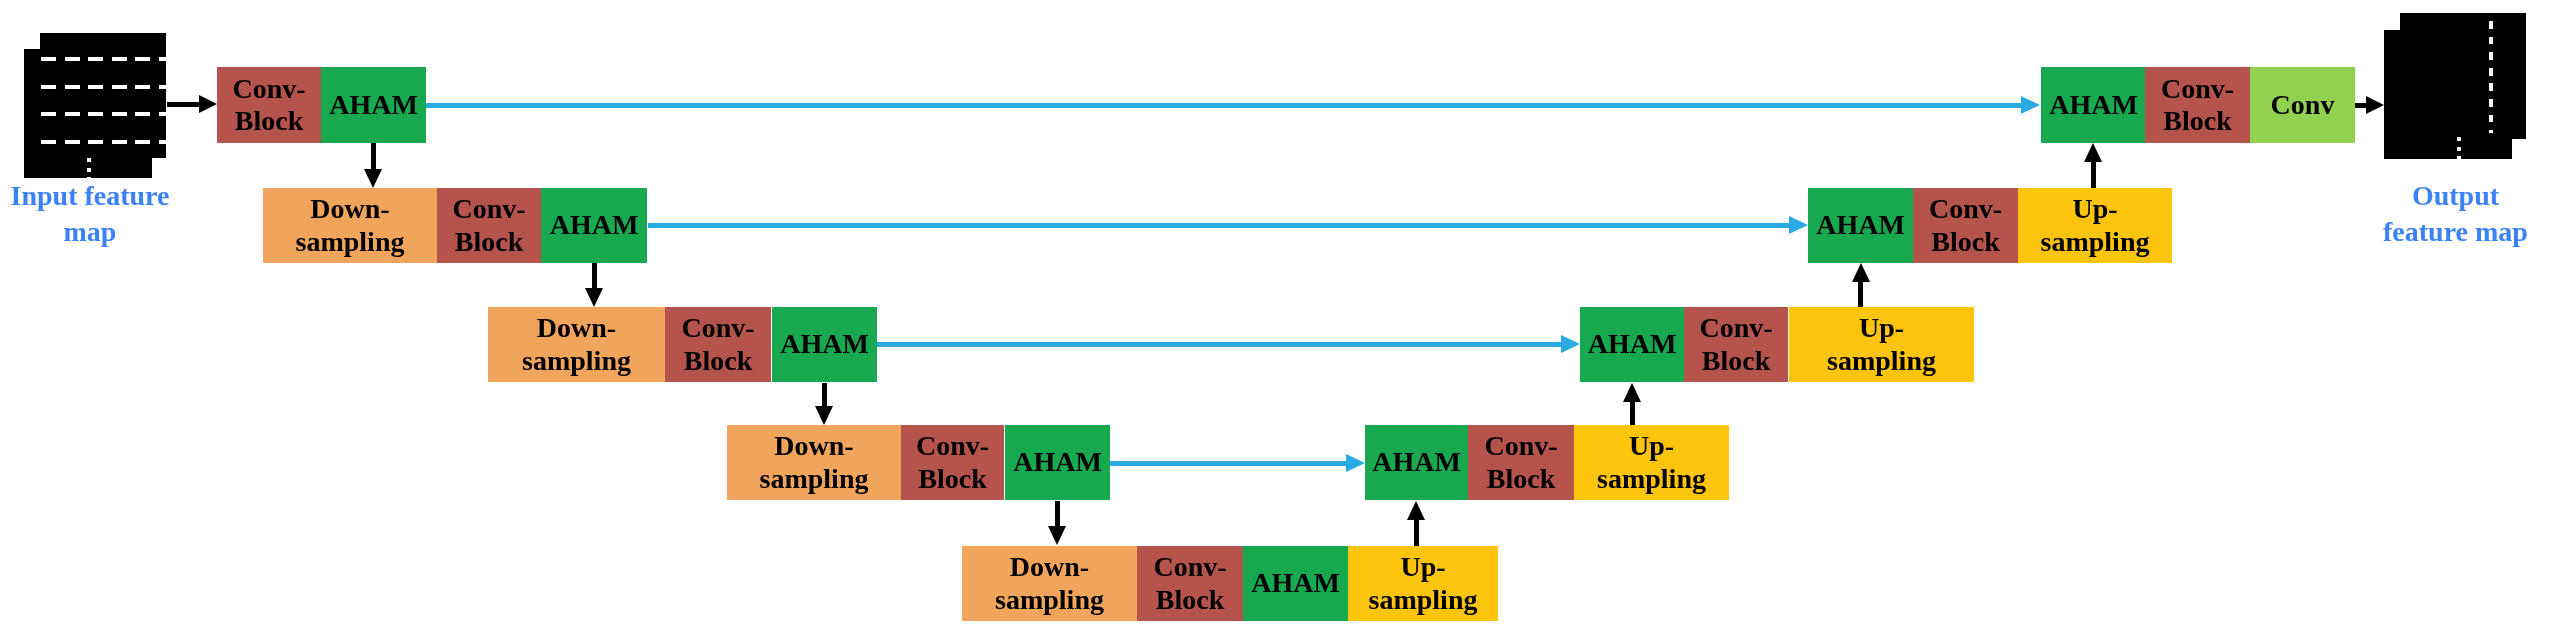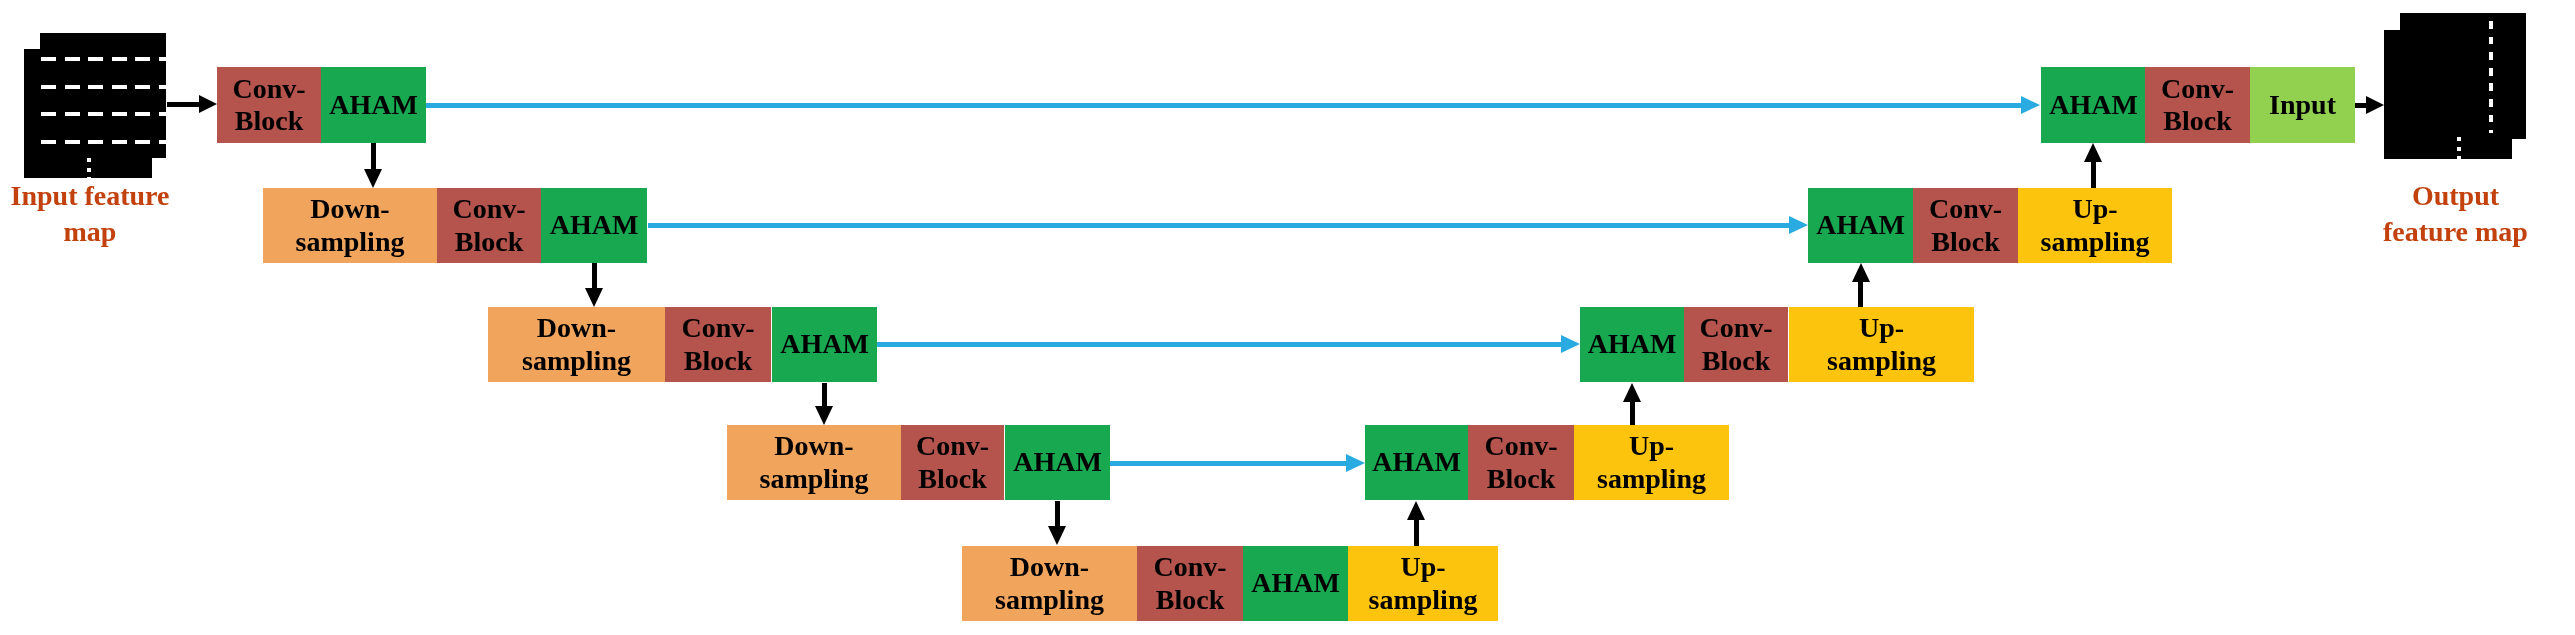--- a/index.html
+++ b/index.html
@@ -24,21 +24,21 @@
   .tri{position:absolute;width:0;height:0;}
   .fm-square{position:absolute;background:#000;}
   .dash-h{position:absolute;height:4.2px;background:repeating-linear-gradient(90deg,#ffffff 0 15px,transparent 15px 23.5px);}
   .dash-v{position:absolute;width:4.2px;background:repeating-linear-gradient(180deg,#ffffff 0 7.8px,transparent 7.8px 15.6px);}
   .dots-v{position:absolute;width:4.2px;height:23.5px;background:repeating-linear-gradient(180deg,#ffffff 0 4.2px,transparent 4.2px 9.6px);}
   .caption{
     position:absolute;
     font-weight:bold;
     font-size:28px;
     line-height:1.3;
-    color:#c2410c;
+    color:#3b82f6;
     text-align:center;
     white-space:pre-line;
   }
 </style>
 </head>
 <body>
 
 <div id="canvas">
 
   <div>
@@ -133,16 +133,16 @@
       <div class="block" style="background: rgb(252, 196, 13); left: 1789px; top: 307px; width: 185px; height: 75px;">Up-
 sampling</div>
       <div class="block" style="background: rgb(23, 168, 80); left: 1808px; top: 188px; width: 105px; height: 75px;">AHAM</div>
       <div class="block" style="background: rgb(181, 84, 76); left: 1913px; top: 188px; width: 105px; height: 75px;">Conv-
 Block</div>
       <div class="block" style="background: rgb(252, 196, 13); left: 2018px; top: 188px; width: 154px; height: 75px;">Up-
 sampling</div>
       <div class="block" style="background: rgb(23, 168, 80); left: 2041px; top: 67px; width: 105px; height: 76px;">AHAM</div>
       <div class="block" style="background: rgb(181, 84, 76); left: 2145px; top: 67px; width: 105px; height: 76px;">Conv-
 Block</div>
-      <div class="block" style="background: rgb(146, 208, 80); left: 2250px; top: 67px; width: 105px; height: 76px;">Input</div>
+      <div class="block" style="background: rgb(146, 208, 80); left: 2250px; top: 67px; width: 105px; height: 76px;">Conv</div>
     </div>
 </div>
 
 
 </body></html>

